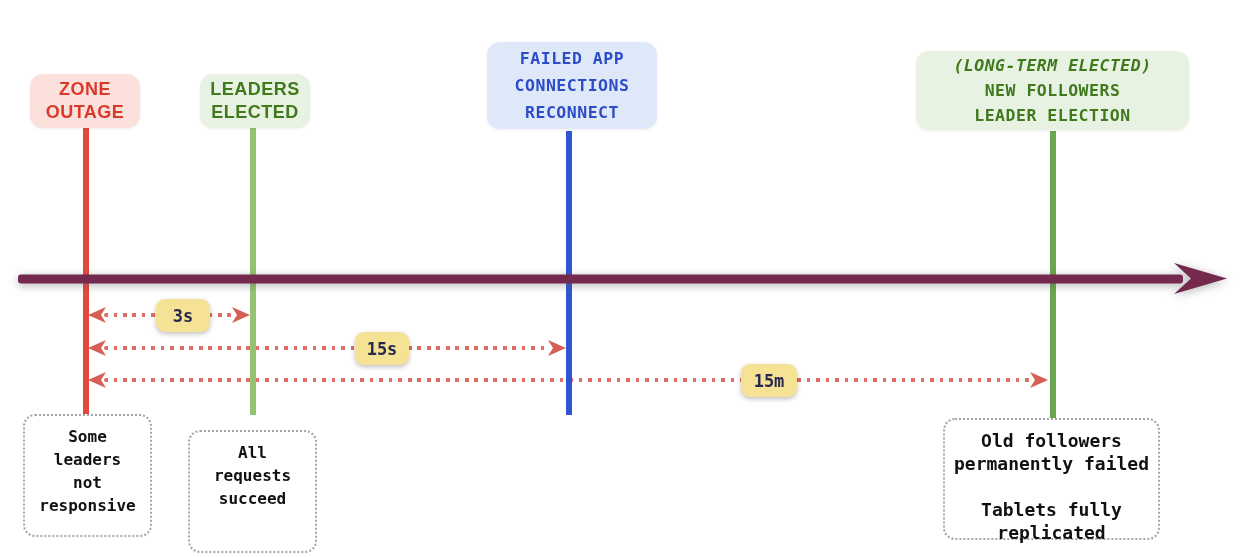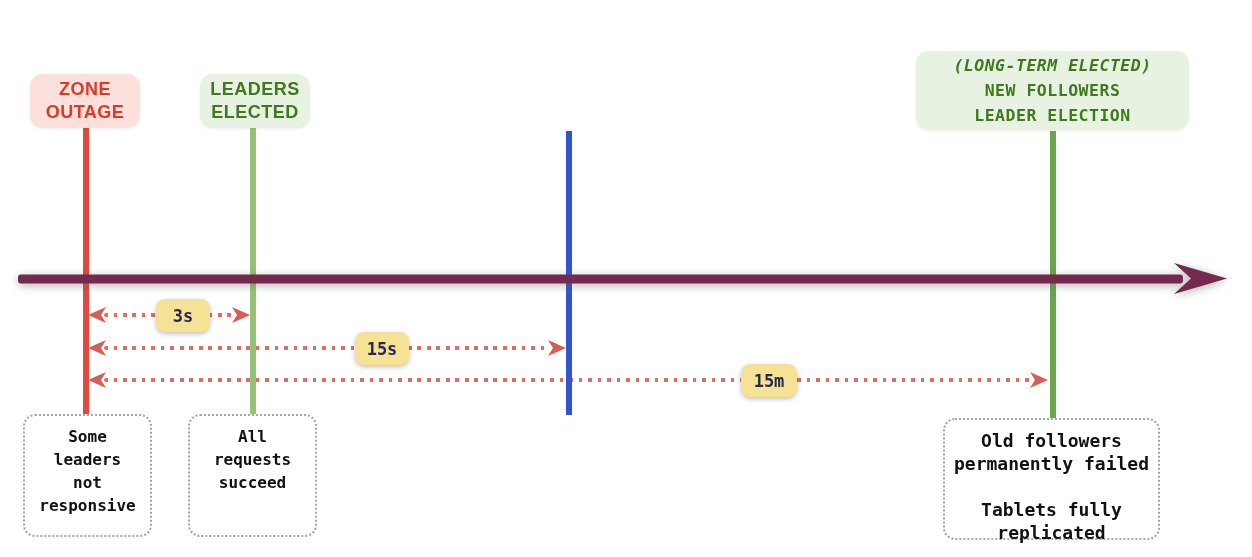--- a/index.html
+++ b/index.html
@@ -61,21 +61,21 @@
   #badge-3s{left:156px;top:299px;width:54px;height:33px;}
   #badge-15s{left:355px;top:332px;width:54px;height:33px;}
   #badge-15m{left:741px;top:364px;width:56px;height:33px;}
 
   
   .note{position:absolute;z-index:2;background:#ffffff;border:2px dotted var(--note-border);
         border-radius:12px;font-family:"DejaVu Sans Mono",monospace;font-weight:bold;
         color:var(--note-text);text-align:center;font-size:16px;line-height:23px;
         padding:9px 2px 0 2px;box-sizing:border-box;}
   #note-1{left:23px;top:414px;width:129px;height:123px;}
-  #note-2{left:188px;top:414px;width:129px;height:123px;}
+  #note-2{left:188px;top:430px;width:129px;height:123px;}
   #note-3{left:478px;top:415px;width:185px;height:122px;}
   #note-4{left:943px;top:418px;width:217px;height:122px;font-size:18px;}
 </style>
 </head>
 <body>
 
 <div class="canvas">
 
   <div class="vline" id="vl-zone"></div>
   <div class="vline" id="vl-leaders"></div>
@@ -87,20 +87,25 @@
     <polygon class="tl-shape" points="1174,5 1227,20.5 1174,36 1191,20.5"></polygon>
   </svg>
 
   <div class="tag tag-sans" id="tag-zone">
     <span class="pre">ZONE
 OUTAGE</span>
   </div>
   <div class="tag tag-sans" id="tag-leaders">
     <span class="pre">LEADERS
 ELECTED</span>
+  </div>
+  <div class="tag tag-mono" id="tag-app">
+    <span class="pre">FAILED APP
+CONNECTIONS
+RECONNECT</span>
   </div>
   <div class="tag tag-mono" id="tag-longterm">
     <span class="italic">(LONG-TERM ELECTED)</span>
     <span class="pre">NEW FOLLOWERS
 LEADER ELECTION</span>
   </div>
 
   <div class="dotline" id="dots-3s"></div>
   <svg class="dart" id="dart-3s-l" width="18" height="16">
       <polygon class="dart-shape" points="18,0 0,8 18,16 13,8"></polygon>

